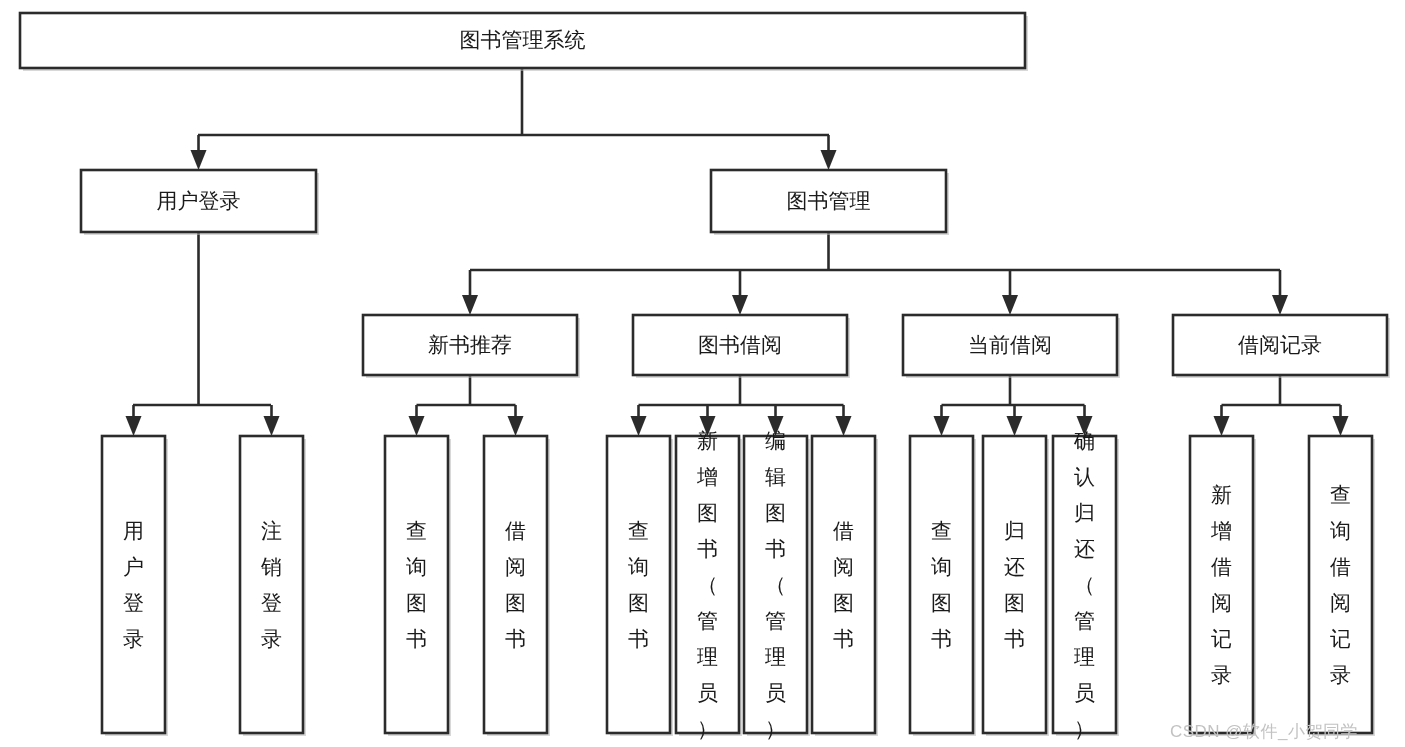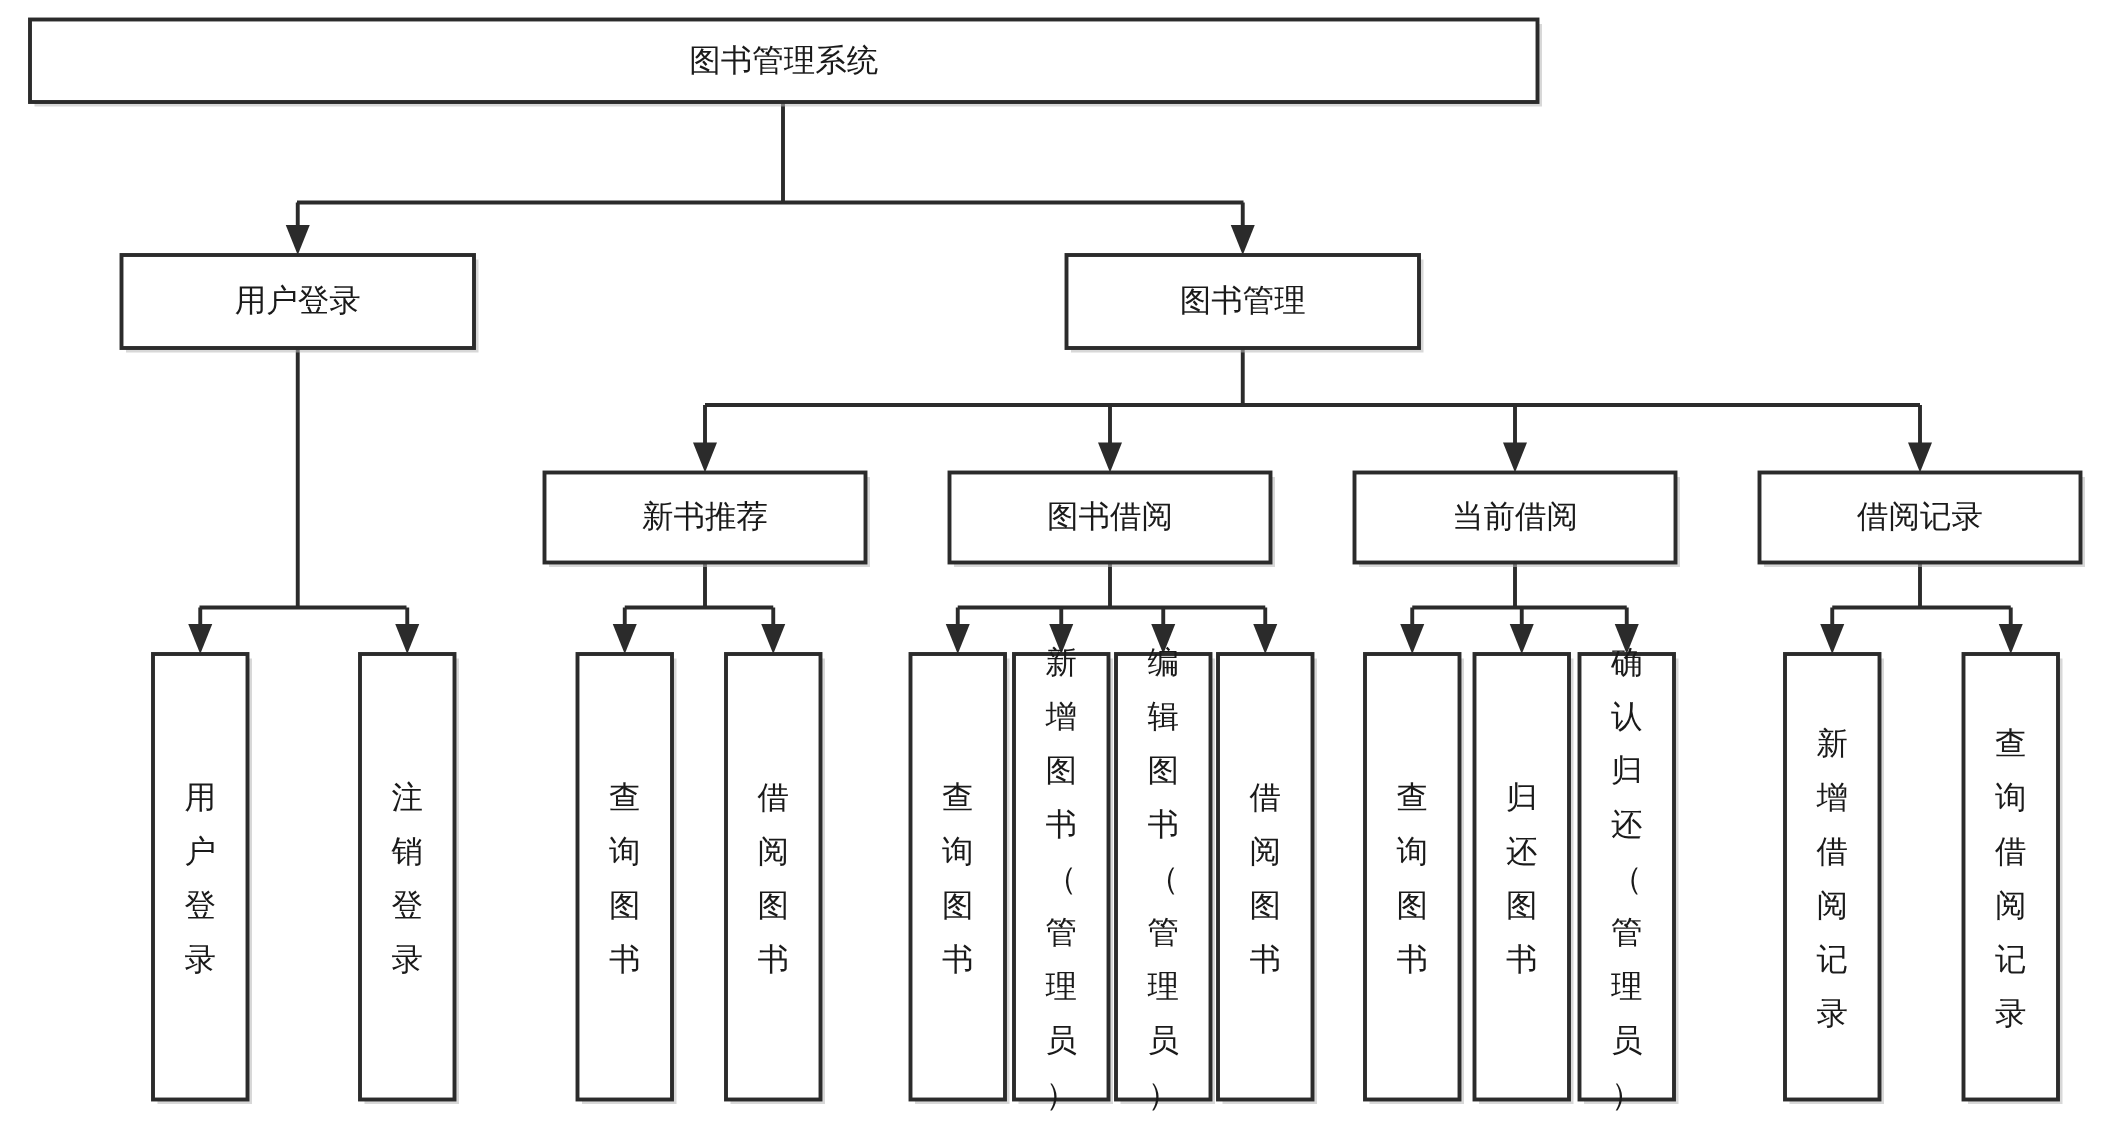--- a/index.html
+++ b/index.html
@@ -227,13 +227,14 @@
           <rect x="1190" y="436" width="63" height="297" class="node-box"></rect>
           <text x="1221.5" y="502.42" class="node-label-v"><tspan x="1221.5" dy="0">新</tspan><tspan x="1221.5" dy="36">增</tspan><tspan x="1221.5" dy="36">借</tspan><tspan x="1221.5" dy="36">阅</tspan><tspan x="1221.5" dy="36">记</tspan><tspan x="1221.5" dy="36">录</tspan></text>
         </g>
         <g>
           <rect x="1312" y="439" width="63" height="297" class="node-shadow"></rect>
           <rect x="1309" y="436" width="63" height="297" class="node-box"></rect>
           <text x="1340.5" y="502.42" class="node-label-v"><tspan x="1340.5" dy="0">查</tspan><tspan x="1340.5" dy="36">询</tspan><tspan x="1340.5" dy="36">借</tspan><tspan x="1340.5" dy="36">阅</tspan><tspan x="1340.5" dy="36">记</tspan><tspan x="1340.5" dy="36">录</tspan></text>
         </g>
       </g>
   </svg>
+  <div class="watermark-text">CSDN @软件_小贺同学</div>
 </div>
 
 </body></html>

